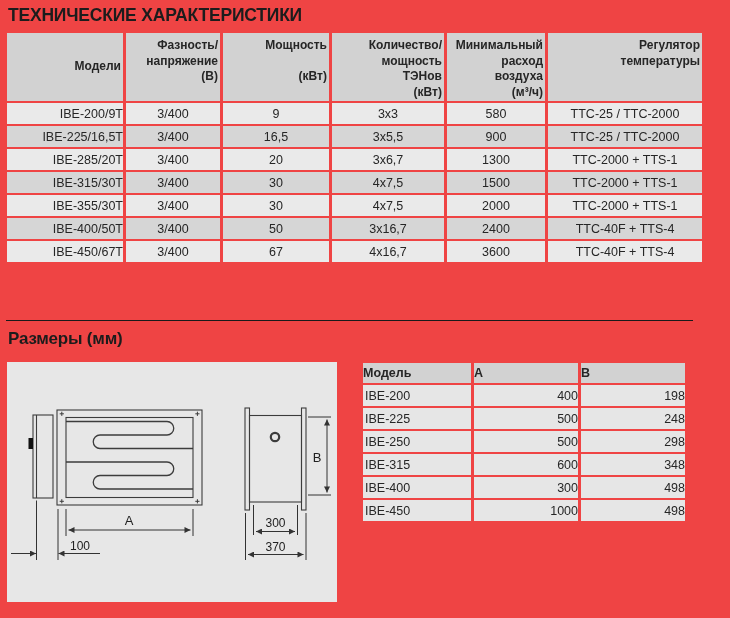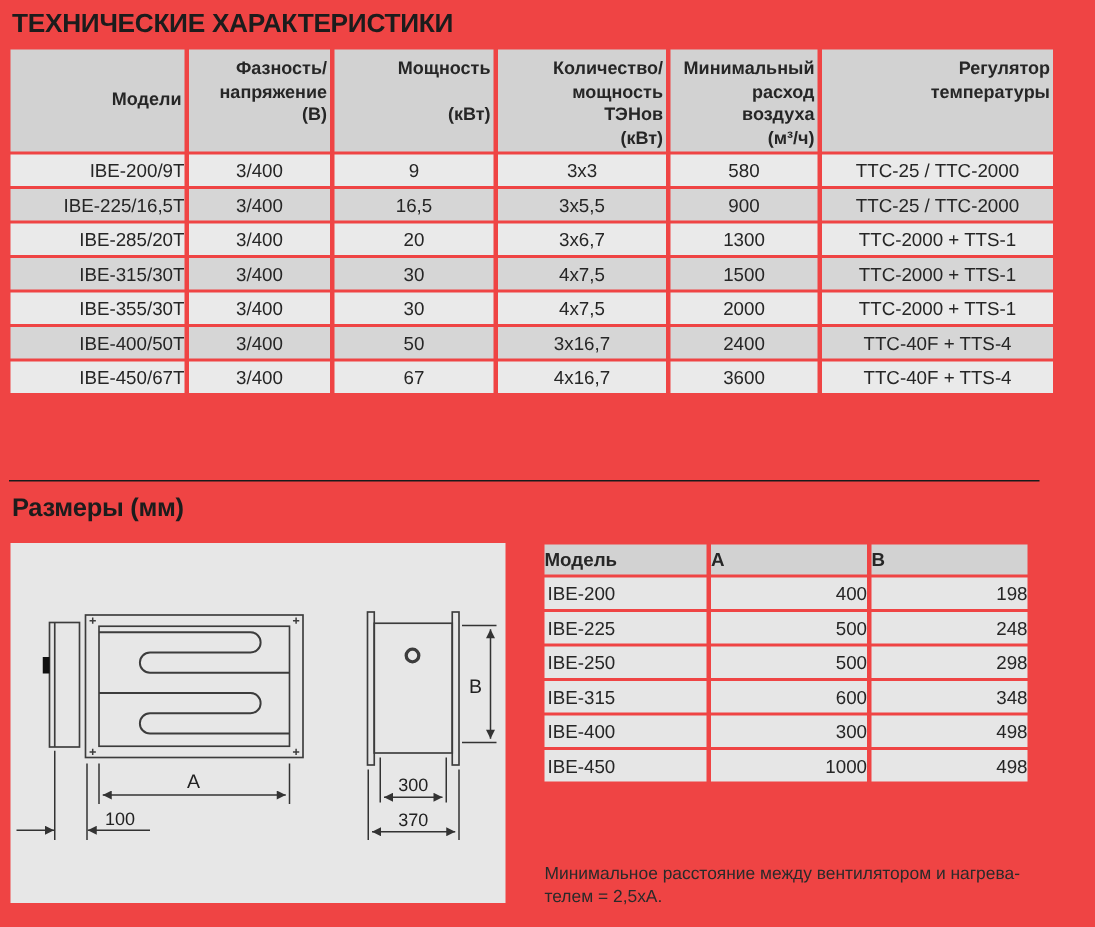--- a/index.html
+++ b/index.html
@@ -248,16 +248,14 @@
         <td>498</td>
       </tr>
       <tr>
         <td class="left">IBE-450</td>
         <td>1000</td>
         <td>498</td>
       </tr>
     </tbody>
   </table>
 
-  <p class="note">Минимальное расстояние между вентилятором и нагрева-
-телем = 2,5хА.</p>
 
 </div>
 
 </body></html>

